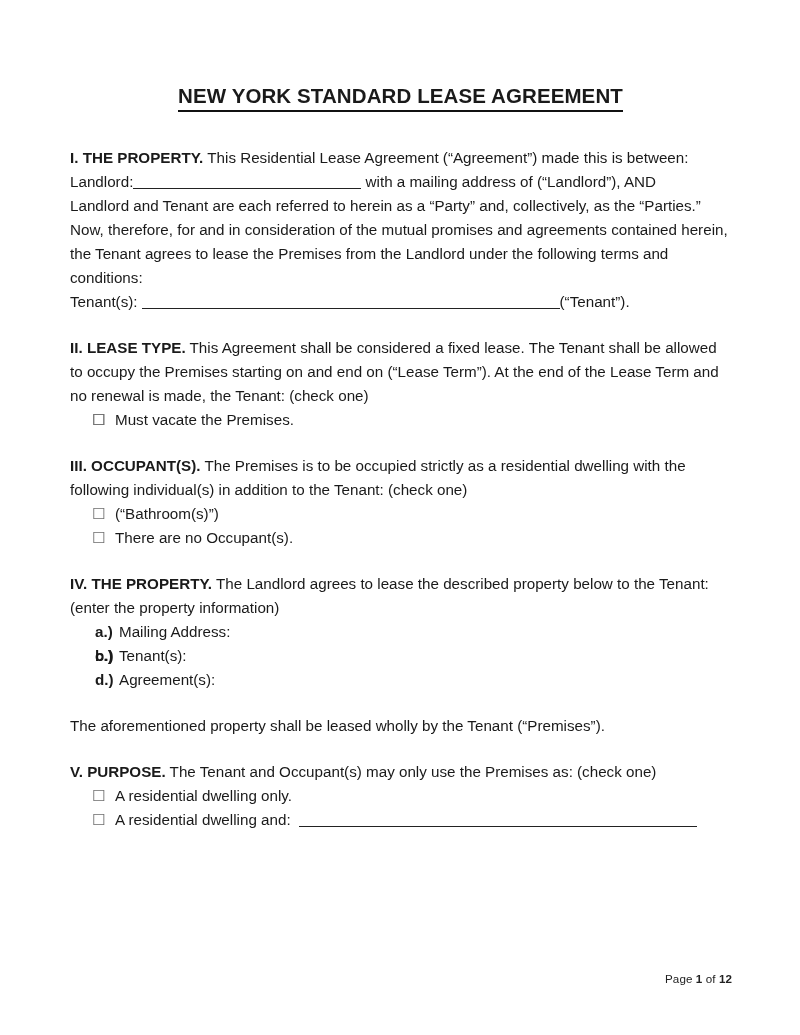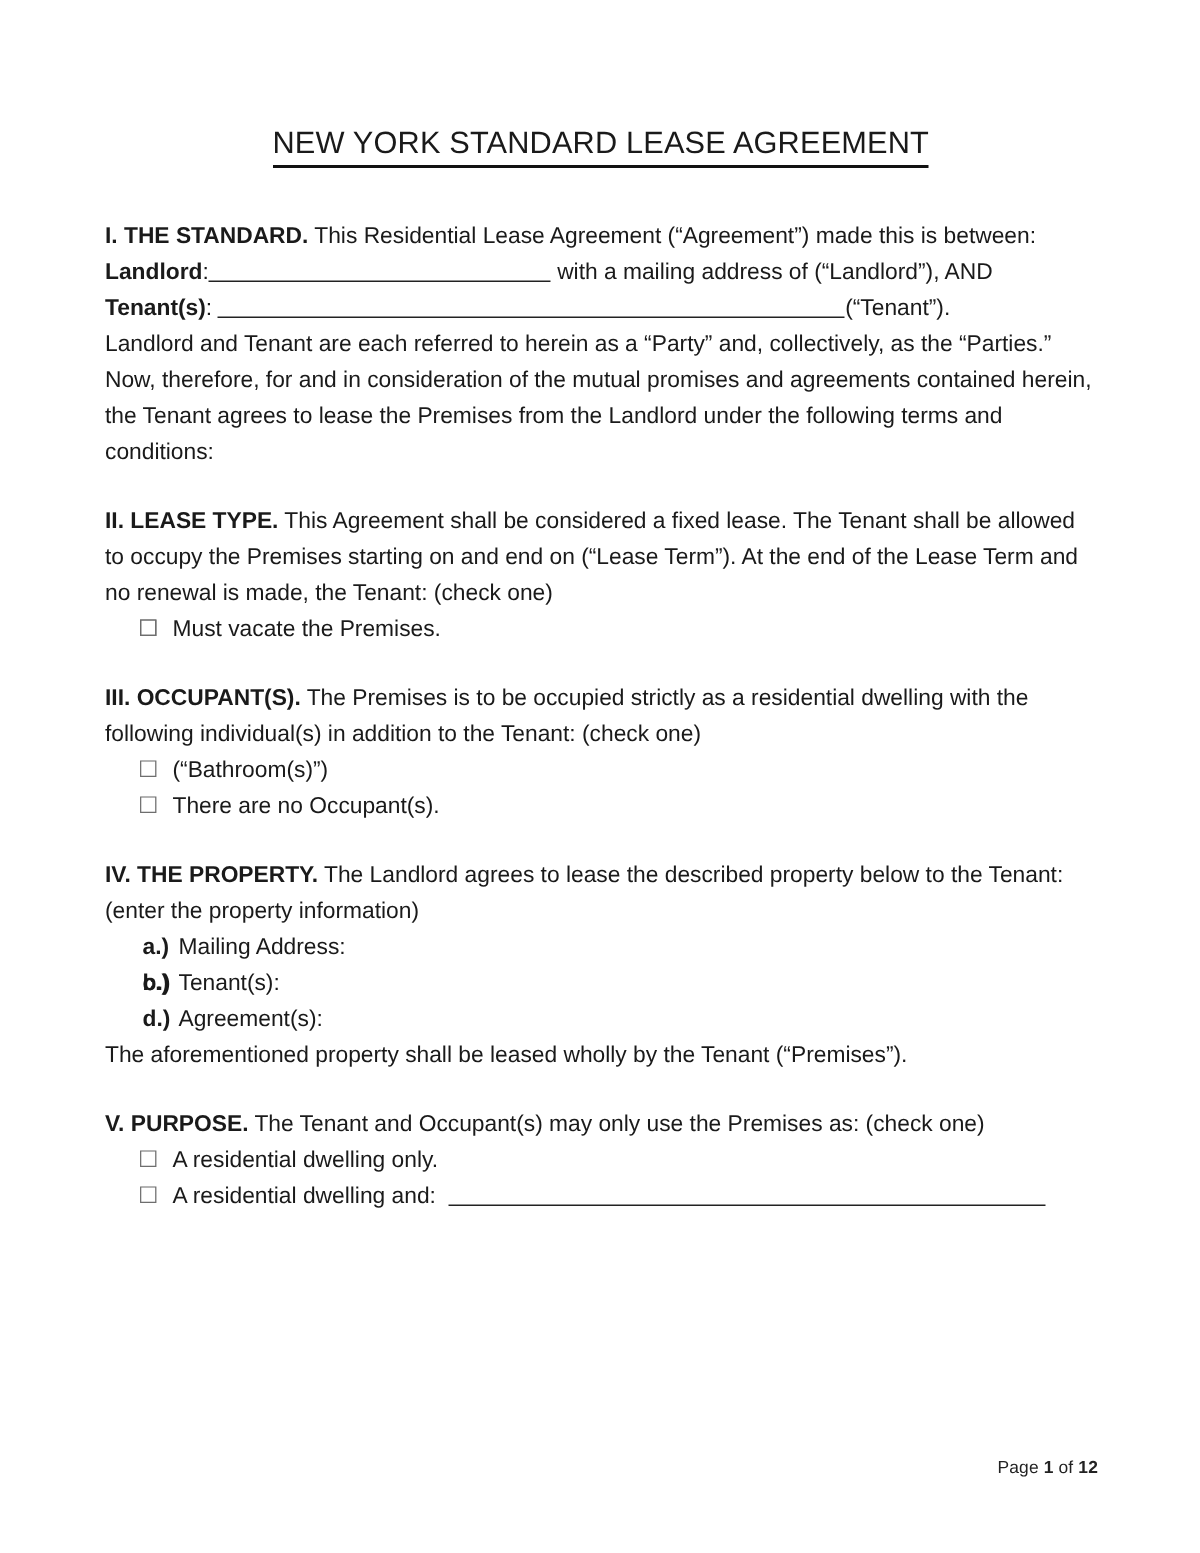--- a/index.html
+++ b/index.html
@@ -26,21 +26,21 @@
     position: absolute;
     left: 70px;
     top: 84px;
     width: 661px;
   }
 
   
   .doc-title {
     text-align: center;
     font-size: 20.5px;
-    font-weight: normal;
+    font-weight: bold;
     letter-spacing: 0.1px;
     margin: 0 0 34px 0;
     line-height: 1.2;
   }
   .doc-title span {
     border-bottom: 2.6px solid #111;
     padding-bottom: 1px;
     display: inline-block;
   }
 
@@ -51,21 +51,21 @@
   .para {
     font-size: 15.2px;
     line-height: 24px;
     margin: 0;
     text-align: left;
   }
   .lead {
     font-weight: bold;
   }
   .bold {
-    font-weight: bold;
+    font-weight: normal;
     text-align: center;
   }
 
   
   .blank {
     display: inline-block;
     border-bottom: 1.3px solid #222;
     vertical-align: -2px;
     height: 13px;
   }
@@ -116,21 +116,21 @@
   .letter-item .marker-text {
     margin-left: 24px;
     display: inline-block;
   }
   .inline-box {
     font-size: 15.2px;
     color: #1a1a1a;
   }
 
   
-  .gap-before { }
+  .gap-before { margin-top: 22px; }
 
   
   .footer {
     position: absolute;
     right: 68px;
     top: 972px;
     font-size: 11.6px;
     color: #222;
     letter-spacing: 0.1px;
     text-align: right;
@@ -140,27 +140,27 @@
 </head>
 <body>
 
 <div class="page">
 
   <div class="content">
 
     <h1 class="doc-title"><span>NEW YORK STANDARD LEASE AGREEMENT</span></h1>
 
     <div class="section">
-      <p class="para"><span class="lead">I. THE STANDARD.</span><span> This Residential Lease Agreement (“Agreement”) made this  is between:</span></p>
+      <p class="para"><span class="lead">I. THE PROPERTY.</span><span> This Residential Lease Agreement (“Agreement”) made this  is between:</span></p>
 
       <p class="para"><span class="bold">Landlord</span>:<span class="blank blank-landlord"></span><span> with a mailing address of  (“Landlord”), AND</span></p>
 
+      <p class="para">Landlord and Tenant are each referred to herein as a “Party” and, collectively, as the “Parties.” Now, therefore, for and in consideration of the mutual promises and agreements contained herein, the Tenant agrees to lease the Premises from the Landlord under the following terms and conditions:</p>
+
       <p class="para"><span class="bold">Tenant(s)</span>:<span class="blank blank-tenant"></span><span>(“Tenant”).</span></p>
-
-      <p class="para">Landlord and Tenant are each referred to herein as a “Party” and, collectively, as the “Parties.” Now, therefore, for and in consideration of the mutual promises and agreements contained herein, the Tenant agrees to lease the Premises from the Landlord under the following terms and conditions:</p>
     </div>
 
     <div class="section">
       <p class="para"><span class="lead">II. LEASE TYPE.</span><span> This Agreement shall be considered a fixed lease. The Tenant shall be allowed to occupy the Premises starting on  and end on  (“Lease Term”). At the end of the Lease Term and no renewal is made, the Tenant: (check one)</span></p>
       <ul class="checklist">
         <li class="check-item"><span class="cbox">☐</span></li>
         <li class="check-item"><span class="cbox">☐</span><span>Must vacate the Premises.</span></li>
       </ul>
     </div>
 

